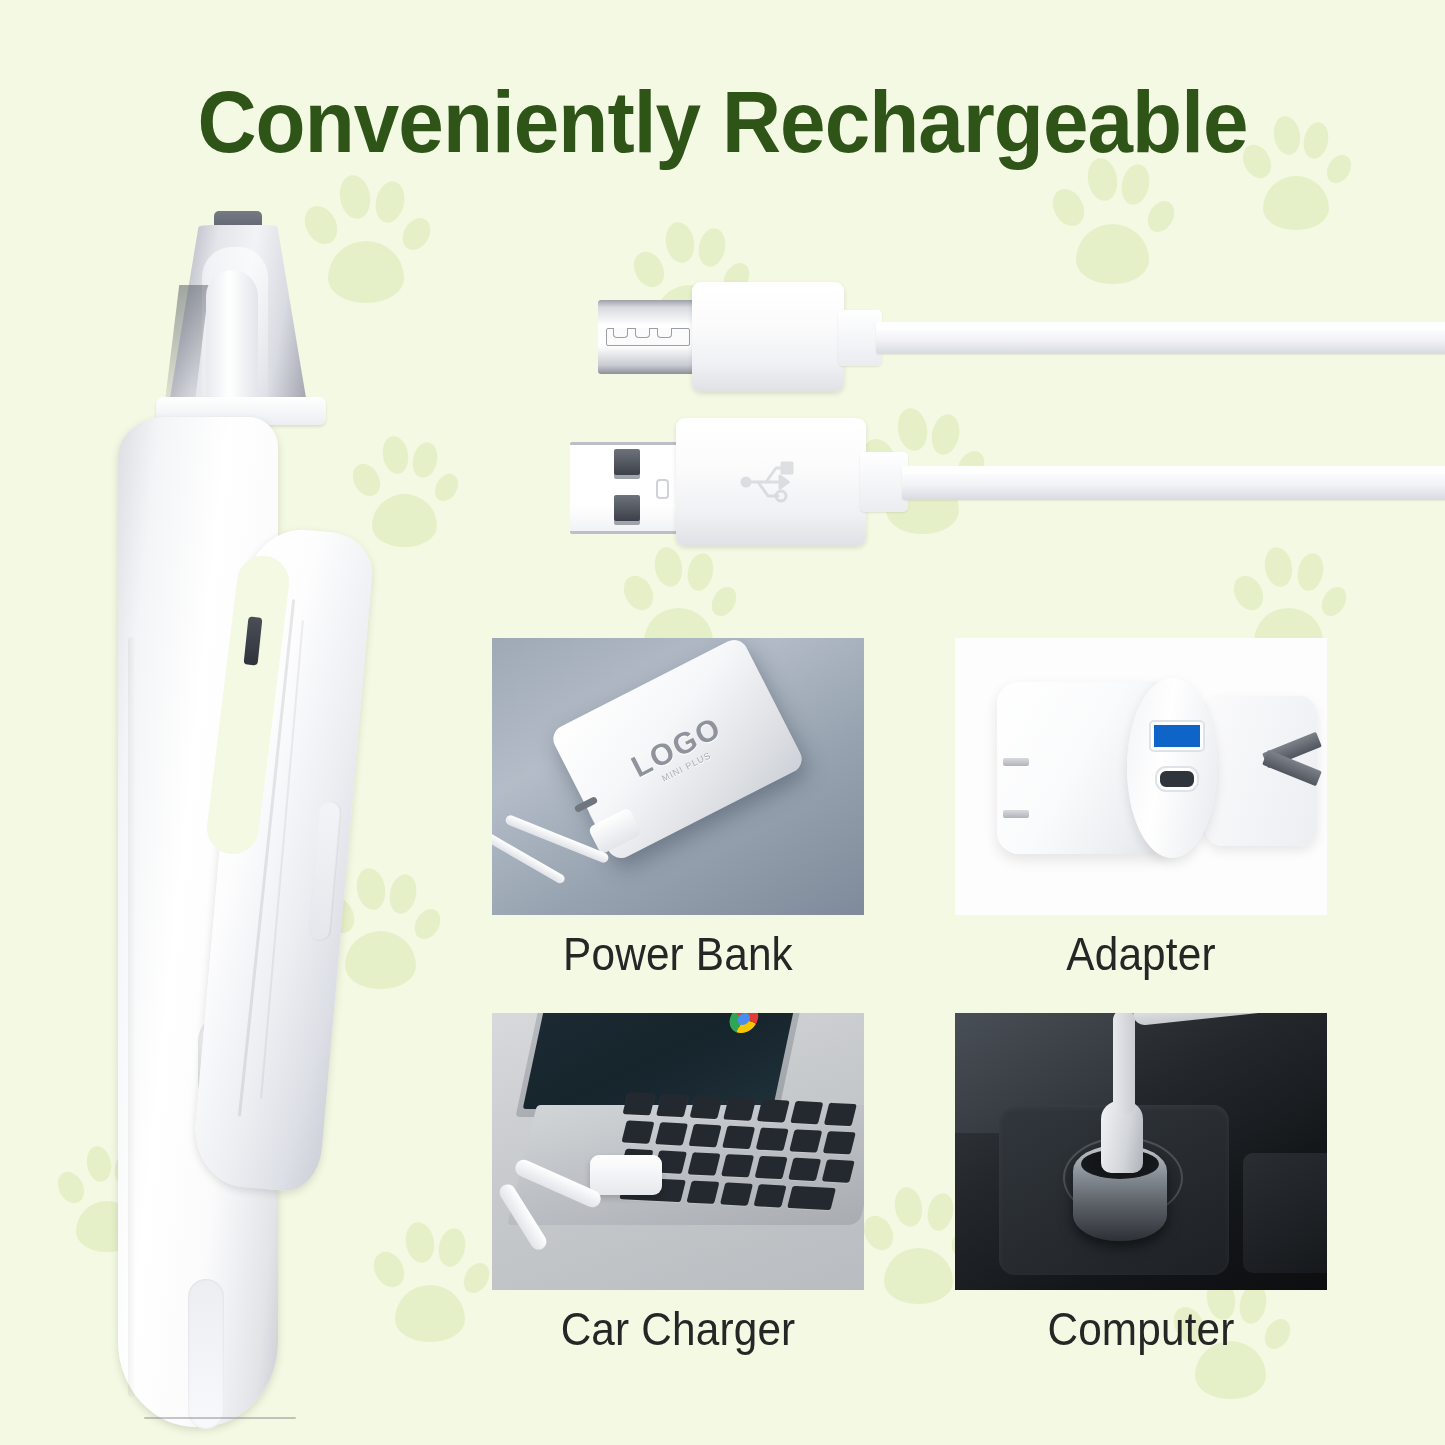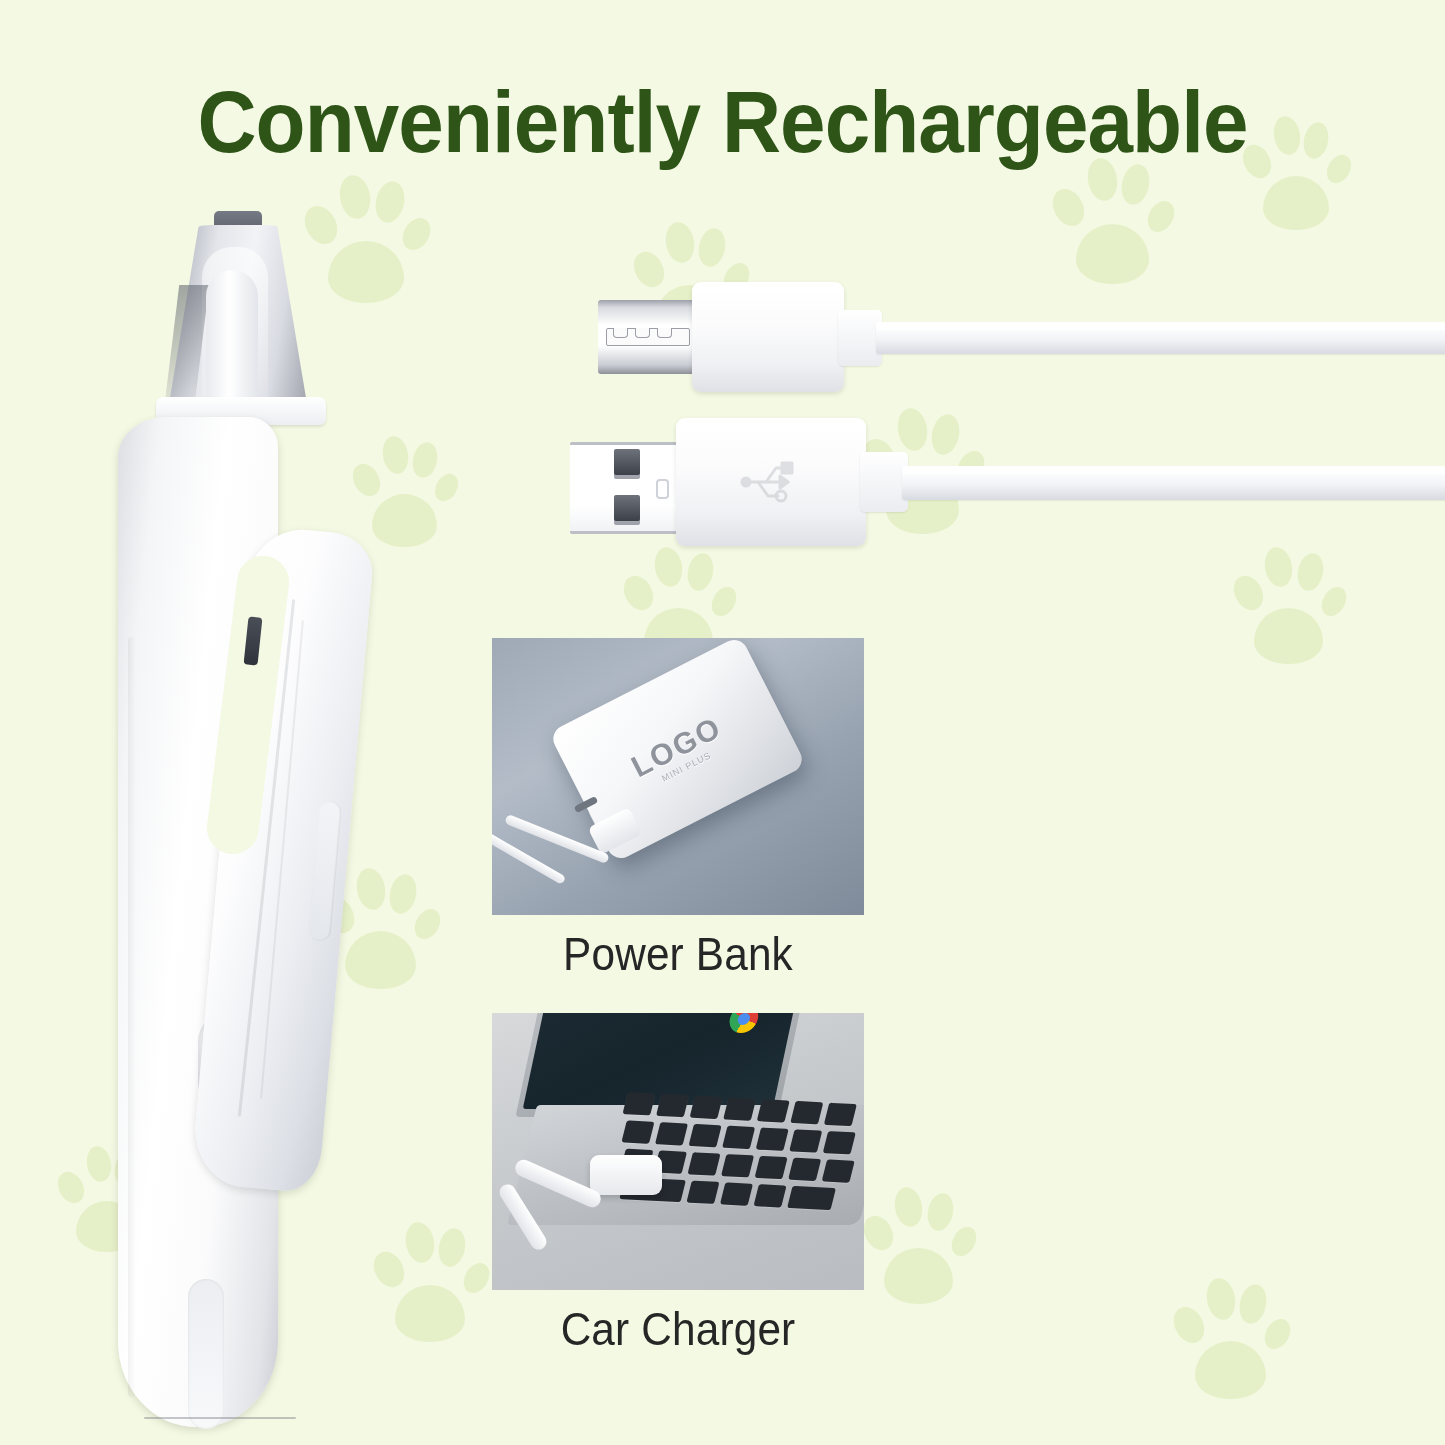--- a/index.html
+++ b/index.html
@@ -514,20 +514,39 @@
         </div>
       </div>
       <div class="pb-port2"></div>
       <div class="pb-plug"></div>
       <div class="pb-cable"></div>
       <div class="pb-cable2"></div>
     </div>
     <div class="cap" style="top:288px;">Power Bank</div>
   </div>
 
+  <div class="card" style="left:955px;top:638px;width:372px;height:335px;">
+    <div class="photo" style="width:372px;height:277px;">
+      <div class="ad-bg"></div>
+      <div class="ad-second">
+        <div class="ad-prong" style="left:58px;top:46px;width:58px;height:16px;transform:rotate(-22deg);"></div>
+        <div class="ad-prong" style="left:58px;top:64px;width:58px;height:16px;transform:rotate(22deg);"></div>
+      </div>
+      <div class="ad-main">
+        <div class="ad-pins">
+          <div class="ad-pin" style="left:-30px;top:0px;"></div>
+          <div class="ad-pin" style="left:-30px;top:52px;"></div>
+        </div>
+      </div>
+      <div class="ad-face"></div>
+      <div class="ad-usba"></div>
+      <div class="ad-usbc"></div>
+    </div>
+    <div class="cap" style="top:288px;">Adapter</div>
+  </div>
 
   <div class="card" style="left:492px;top:1013px;width:372px;height:335px;">
     <div class="photo" style="width:372px;height:277px;">
       <div class="lp-bg"></div>
       <div class="lp-lid"></div>
       <div class="lp-screen">
         <div class="lp-chrome"></div>
       </div>
       <div class="lp-base"></div>
       <div class="lp-keys">
@@ -558,14 +577,30 @@
         <div class="lp-key" style="left:154px;top:84px;width:28px;height:22px;"></div>
         <div class="lp-key" style="left:188px;top:84px;width:44px;height:22px;"></div>
       </div>
       <div class="lp-conn"></div>
       <div class="lp-cord"></div>
       <div class="lp-cord2"></div>
     </div>
     <div class="cap" style="top:288px;">Car Charger</div>
   </div>
 
+  <div class="card" style="left:955px;top:1013px;width:372px;height:335px;">
+    <div class="photo" style="width:372px;height:277px;">
+      <div class="cc-bg"></div>
+      <div class="cc-dash"></div>
+      <div class="cc-panel"></div>
+      <div class="cc-vent"></div>
+      <div class="cc-ring"></div>
+      <div class="cc-socket">
+        <div class="cc-socket-in"></div>
+      </div>
+      <div class="cc-plug"></div>
+      <div class="cc-cord"></div>
+      <div class="cc-cord-b"></div>
+    </div>
+    <div class="cap" style="top:288px;">Computer</div>
+  </div>
 
 </div>
 
 </body></html>

